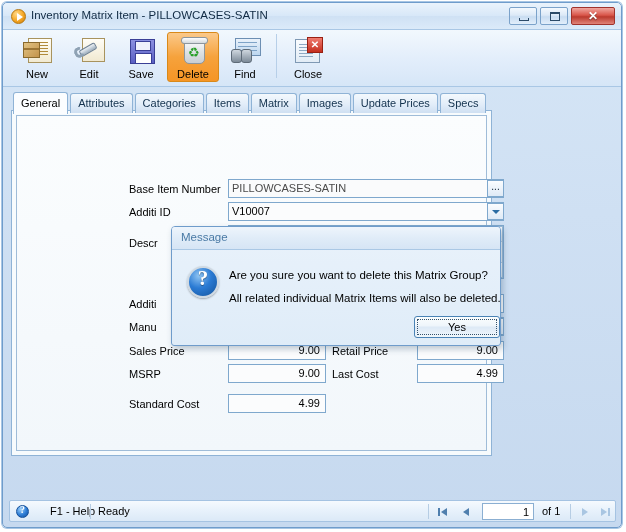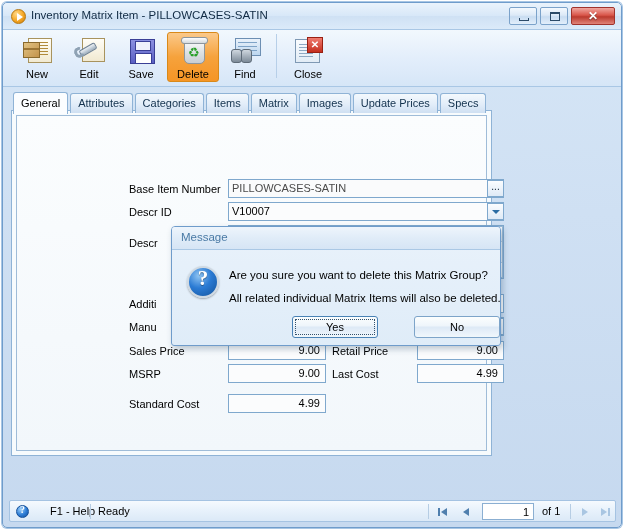--- a/index.html
+++ b/index.html
@@ -547,21 +547,21 @@
   </div>
 
   <div class="panel">
     <div class="panel-inner">
       <div class="form">
 
         <div class="f-label" style="left:112px; top:67px;">Base Item Number</div>
         <div class="f-input gray" style="left:211px; top:63px; width:276px;">PILLOWCASES-SATIN</div>
         <div class="btn-ellipsis" style="left:470px; top:64px;">...</div>
 
-        <div class="f-label" style="left:112px; top:90px;">Descr ID</div>
+        <div class="f-label" style="left:112px; top:90px;">Additi ID</div>
         <div class="f-input" style="left:211px; top:86px; width:276px;">V10007</div>
         <div class="cbo-arrow" style="left:470px; top:87px;"></div>
 
         <div class="f-label" style="left:112px; top:113px;margin-top:8px;">Descr</div>
         <div class="textarea-box" style="left:211px; top:109px; width:276px; height:54px;"></div>
         <div class="vscroll" style="left:470px; top:110px; height:52px;">
           <div class="arr up"></div>
           <div class="arr dn"></div>
         </div>
 
@@ -592,21 +592,20 @@
   <div class="dialog">
     <div class="dlg-title">
       <div class="dlg-title-text">Message</div>
     </div>
     <div class="dlg-body">
       <div class="dlg-qmark"></div>
       <div class="dlg-line l1">Are you sure you want to delete this Matrix Group?</div>
       <div class="dlg-line l2">All related individual Matrix Items will also be deleted.</div>
       <div class="dlg-btns">
         <div class="dlg-btn focused">Yes</div>
-        <div class="dlg-btn">No</div>
       </div>
     </div>
   </div>
 
   <div class="statusbar">
     <div class="sb-help-ico"></div>
     <div class="sb-text" style="left:40px;">F1 - Help</div>
     <div class="sb-sep" style="left:80px;"></div>
     <div class="sb-text" style="left:88px;">Ready</div>
 

